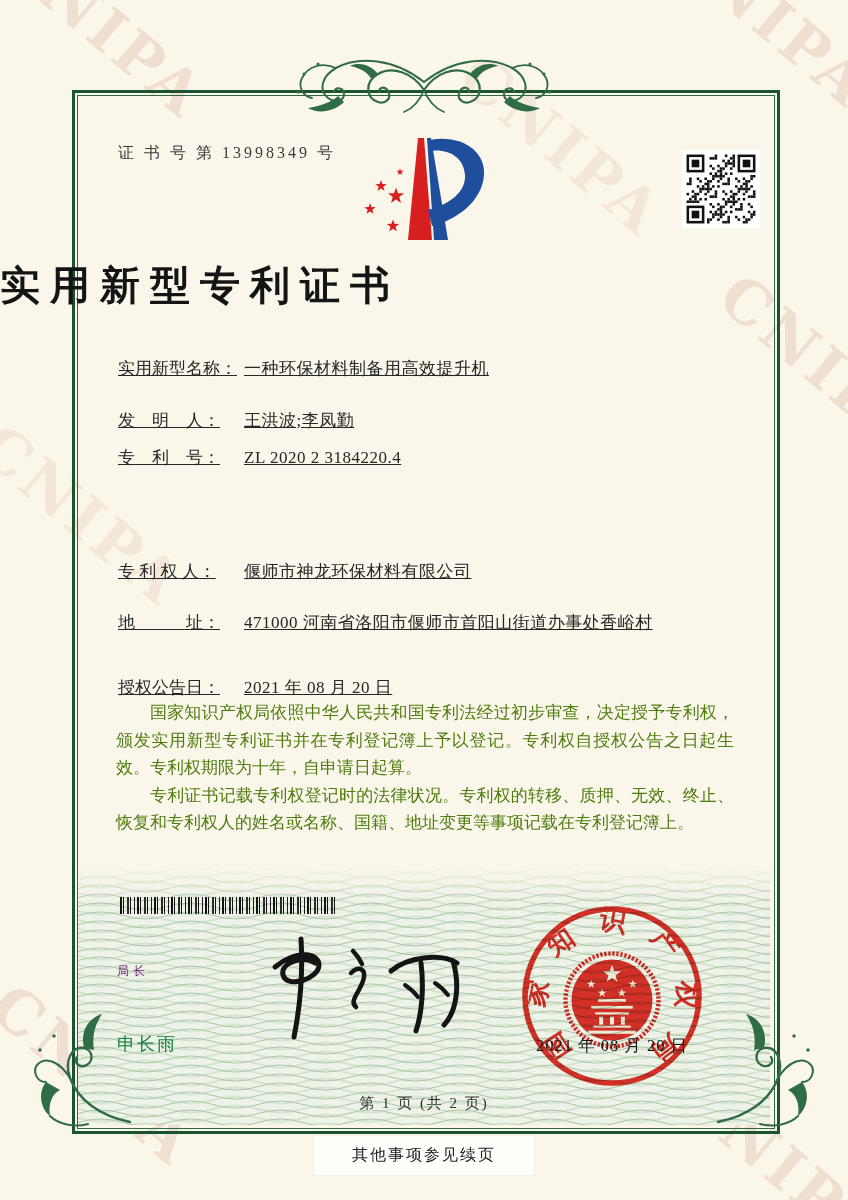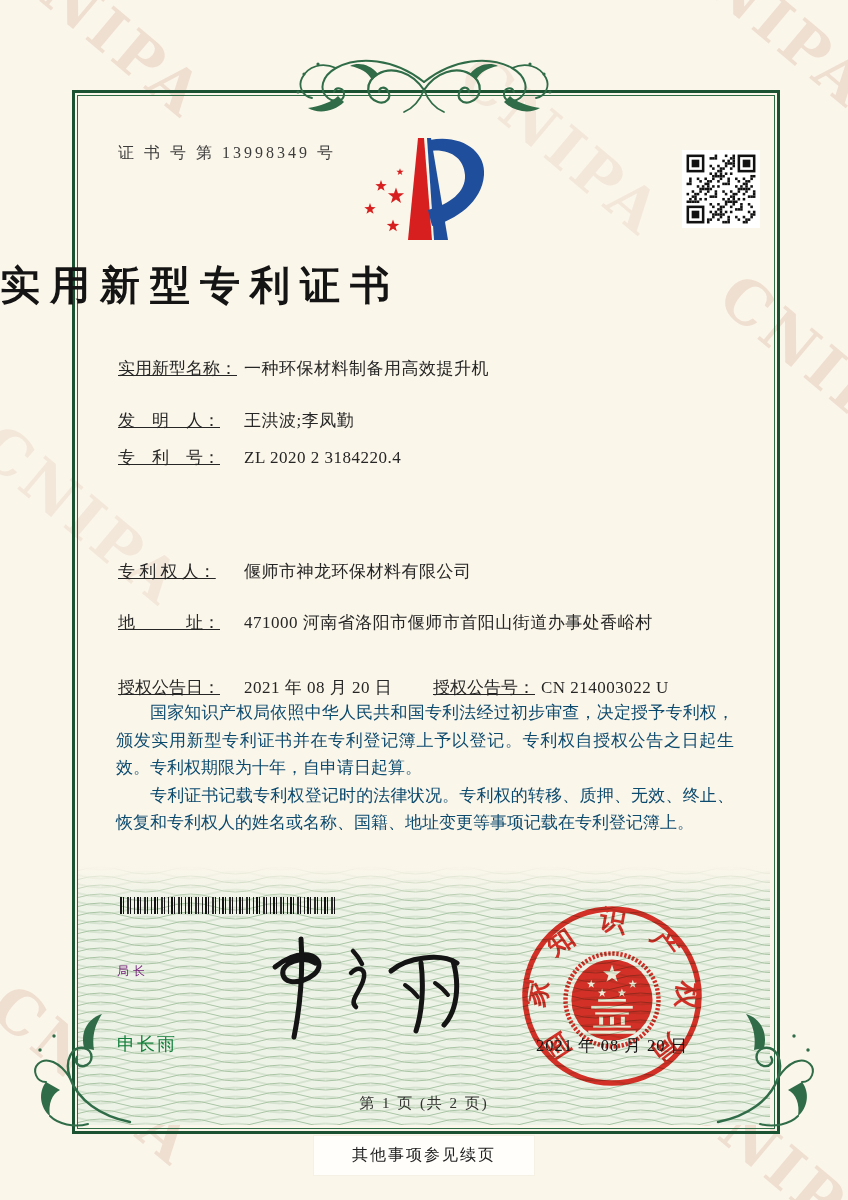--- a/index.html
+++ b/index.html
@@ -30,26 +30,26 @@
           letter-spacing:3px;z-index:4;margin-left:12px;}
   .logo{position:absolute;left:358px;top:130px;z-index:4;}
   .qr{position:absolute;left:682px;top:150px;z-index:4;background:#fff;padding:2px;}
   .title{position:absolute;left:0;top:258px;width:100%;font-size:40px;
          font-weight:bold;letter-spacing:10px;color:#141414;z-index:4;}
 
   
   .row{position:absolute;left:118px;width:620px;font-size:17px;color:#262626;z-index:4;
        white-space:nowrap;}
   .row .lbl{display:inline-block;min-width:126px;text-decoration:underline;}
-  .row .val{letter-spacing:0.5px;}
+  .row .val{letter-spacing:0.5px;text-decoration:underline;}
   .pair2{position:absolute;left:315px;top:0;}
   .pair2 .lbl{min-width:108px;}
 
   .paras{position:absolute;left:116px;top:699px;width:618px;font-size:17px;line-height:27.5px;
-         color:#0c4a6e;z-index:4;text-align:justify;}
+         color:#4d7c0f;z-index:4;text-align:justify;}
   .paras p{margin:0;text-indent:2em;}
 
   .barcode{position:absolute;left:120px;top:897px;width:216px;height:17px;z-index:4;
     background:repeating-linear-gradient(90deg,
       #121212 0 2px,transparent 2px 3px,
       #121212 3px 4px,transparent 4px 7px,
       #2b2b2b 7px 9px,transparent 9px 10px,
       #121212 10px 11px,transparent 11px 14px,
       #1c1c1c 14px 15px,transparent 15px 17px);}
 
@@ -375,23 +375,20 @@
     <span class="lbl">专　利　号：</span><span class="val">ZL 2020 2 3184220.4</span>
   </div>
   <div class="row" style="top:560px;">
     <span class="lbl">专 利 权 人：</span><span class="val">偃师市神龙环保材料有限公司</span>
   </div>
   <div class="row" style="top:611px;">
     <span class="lbl">地　　　址：</span><span class="val">471000 河南省洛阳市偃师市首阳山街道办事处香峪村</span>
   </div>
   <div class="row" style="top:664px;margin-top:12px;">
     <span class="lbl">授权公告日：</span><span class="val">2021 年 08 月 20 日</span>
-    <span class="pair2">
-      <span class="lbl">授权公告号：</span><span class="val">CN 214003022 U</span>
-    </span>
   </div>
 
   <div class="paras">
     <p>国家知识产权局依照中华人民共和国专利法经过初步审查，决定授予专利权，颁发实用新型专利证书并在专利登记簿上予以登记。专利权自授权公告之日起生效。专利权期限为十年，自申请日起算。</p>
     <p>专利证书记载专利权登记时的法律状况。专利权的转移、质押、无效、终止、恢复和专利权人的姓名或名称、国籍、地址变更等事项记载在专利登记簿上。</p>
   </div>
 
   <div class="barcode"></div>
 
   <div class="signer-title">局长</div>

